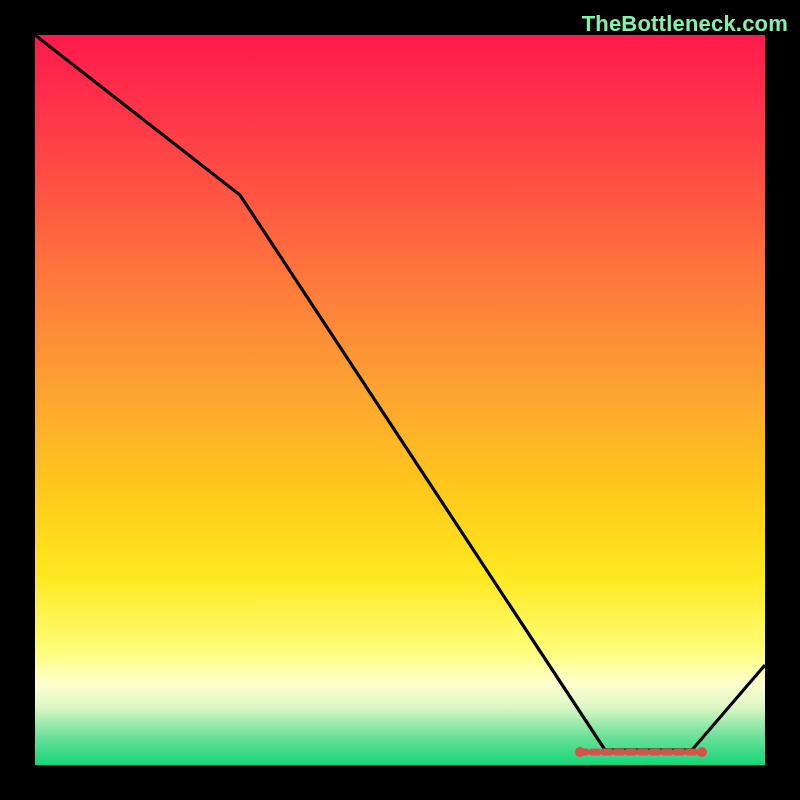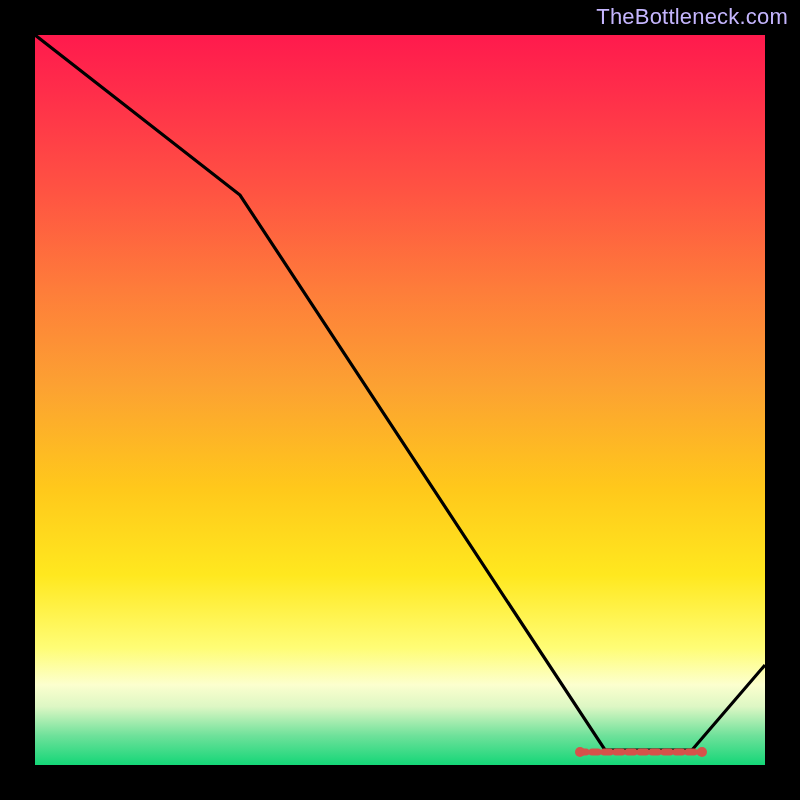--- a/index.html
+++ b/index.html
@@ -12,25 +12,25 @@
     font-family: Arial, Helvetica, sans-serif;
   }
   .frame {
     position: relative;
     width: 800px;
     height: 800px;
     background: #000;
   }
   .watermark {
     position: absolute;
-    top: 4px;
+    top: 11px;
     right: 12px;
-    color: #c4b5fd;
+    color: #86efac;
     font-size: 22px;
-    font-weight: 400;
+    font-weight: 700;
     letter-spacing: 0.2px;
     z-index: 10;
   }
   .plot-area {
     position: absolute;
     left: 35px;
     top: 35px;
     width: 730px;
     height: 730px;
   }

